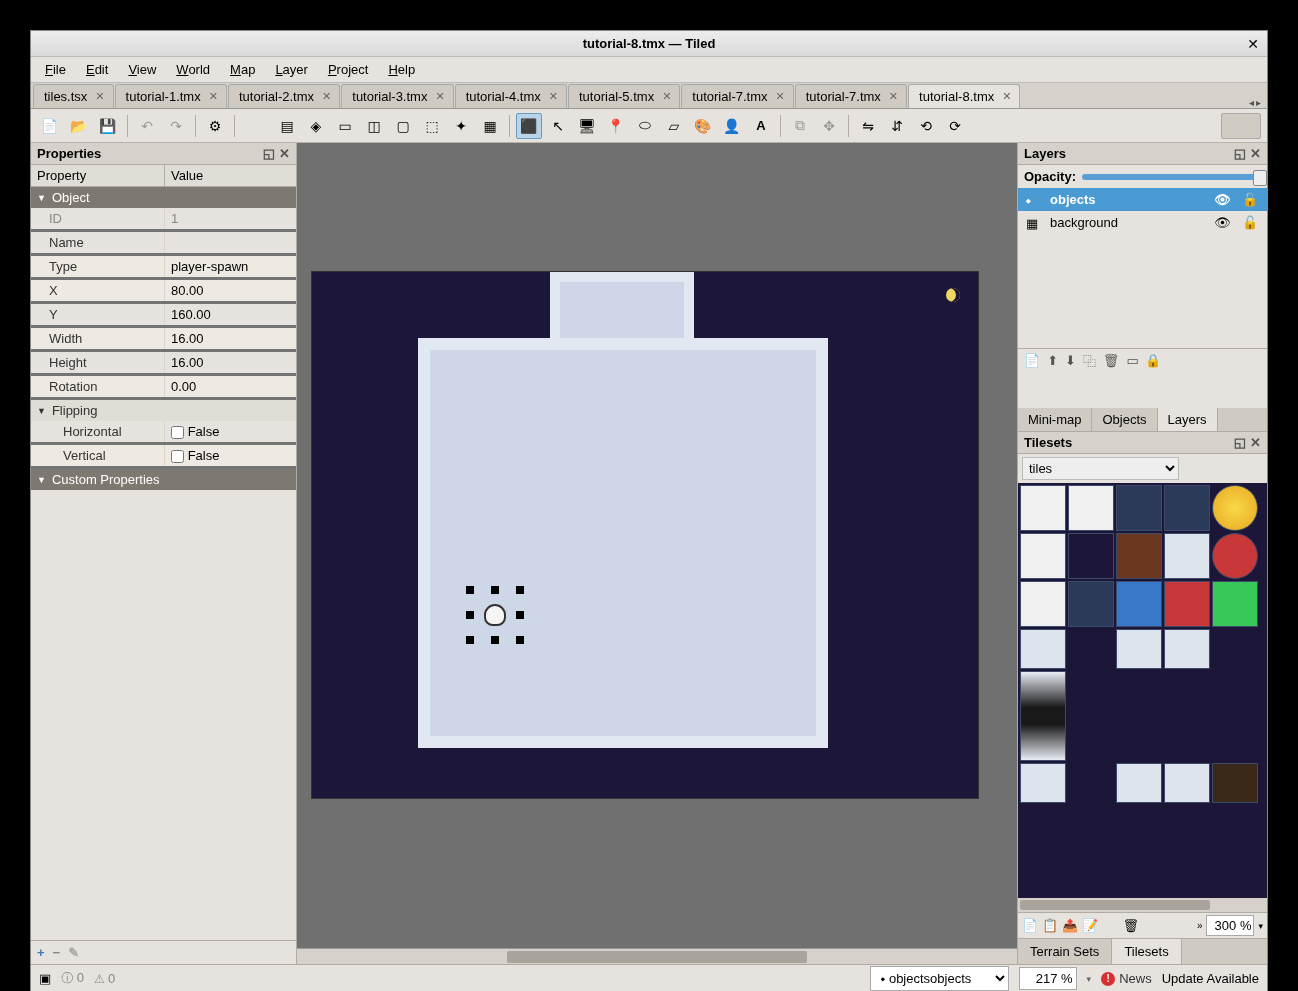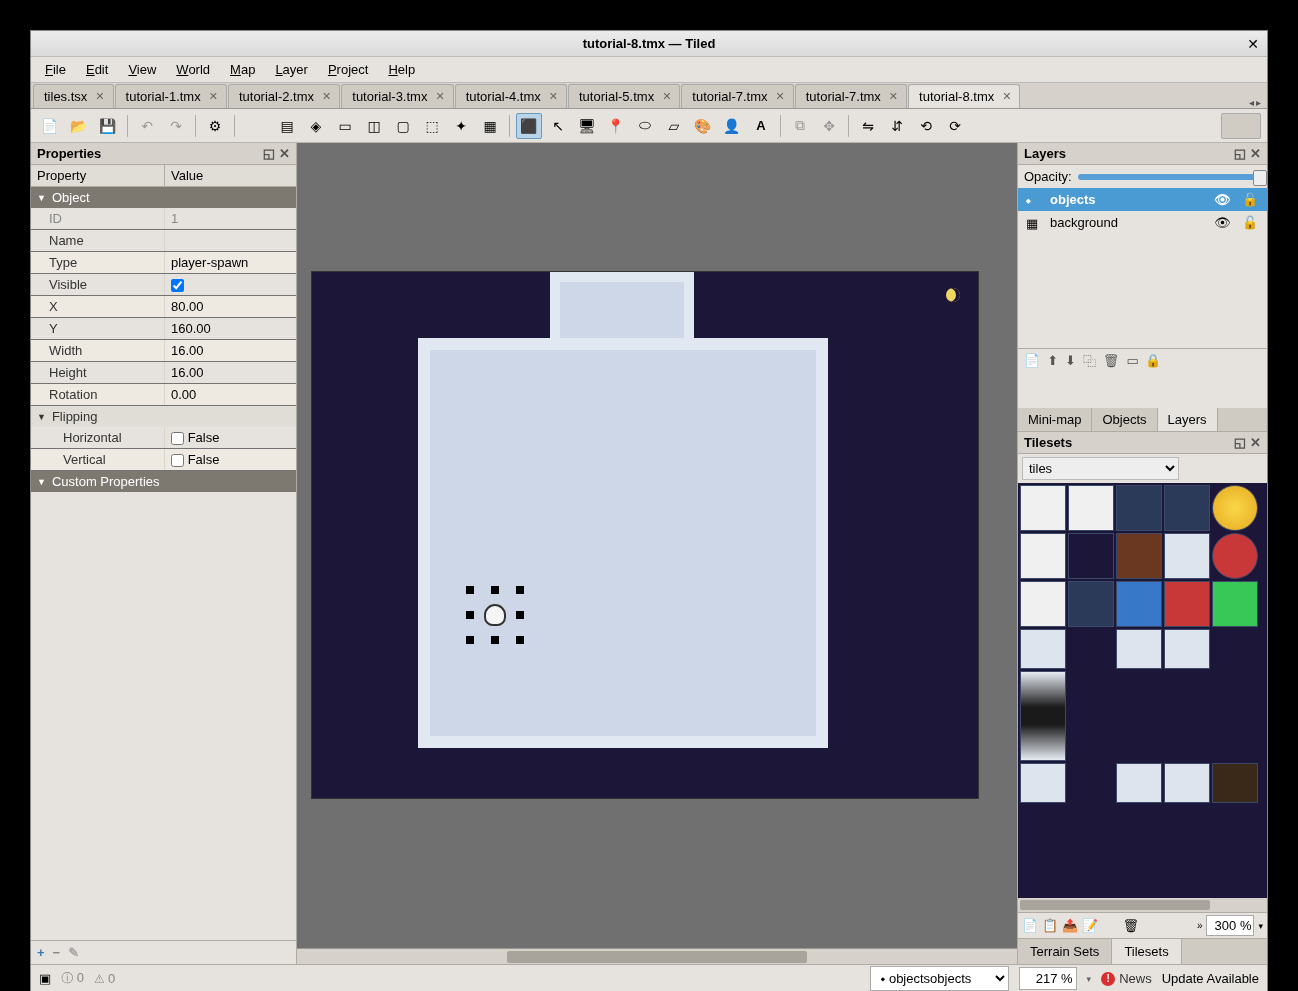--- a/index.html
+++ b/index.html
@@ -25,21 +25,21 @@
 .left-panel { width: 266px; background: #e6e3de; border-right: 1px solid #b0aca4; display: flex; flex-direction: column; }
 .panel-header { height: 22px; background: #d6d2cb; display: flex; align-items: center; padding: 0 6px; font-weight: bold; justify-content: space-between; border-bottom: 1px solid #b0aca4; }
 .panel-header .icons { display: flex; gap: 4px; font-size: 11px; color: #555; }
 .panel-header .icons span { cursor: pointer; }
 .prop-grid { flex: 1; overflow: auto; }
 .prop-cols { display: flex; background: #e0ddd6; border-bottom: 1px solid #b0aca4; }
 .prop-cols div { padding: 3px 6px; }
 .prop-cols .c1 { width: 134px; border-right: 1px solid #b0aca4; }
 .prop-group { background: #7d7971; color: #fff; padding: 3px 6px; display: flex; align-items: center; gap: 6px; }
 .prop-group .arrow { font-size: 9px; }
-.prop-row { display: flex; border-bottom: 1px solid #737373; justify-content: flex-end; }
+.prop-row { display: flex; border-bottom: 3px solid #737373; justify-content: flex-end; }
 .prop-row.alt { background: #eeeae2; }
 .prop-row .k { width: 134px; padding: 3px 6px 3px 18px; color: #333; border-right: 1px solid #d8d4cc; }
 .prop-row .k.sub { padding-left: 32px; }
 .prop-row .v { flex: 1; padding: 3px 6px; }
 .prop-row .v.dis { color: #888; }
 .prop-row input[type=checkbox] { vertical-align: middle; }
 .left-footer { height: 24px; border-top: 1px solid #b0aca4; display: flex; align-items: center; padding: 0 6px; gap: 8px; }
 .left-footer span { cursor: pointer; color: #3a7cb8; font-weight: bold; }
 .left-footer .minus { color: #888; }
 .left-footer .pencil { color: #aaa; }
@@ -54,21 +54,21 @@
 .sel-obj::before { content: ""; position: absolute; inset: 14px; background: #f5f5f5; border: 2px solid #333; border-radius: 50% 50% 40% 40%; }
 .sel-obj .h { position: absolute; width: 8px; height: 8px; background: #000; }
 .sel-obj .h1 { left: -4px; top: -4px; } .sel-obj .h2 { right: -4px; top: -4px; }
 .sel-obj .h3 { left: -4px; bottom: -4px; } .sel-obj .h4 { right: -4px; bottom: -4px; }
 .sel-obj .h5 { left: 50%; top: -4px; margin-left: -4px; } .sel-obj .h6 { left: 50%; bottom: -4px; margin-left: -4px; }
 .sel-obj .h7 { left: -4px; top: 50%; margin-top: -4px; } .sel-obj .h8 { right: -4px; top: 50%; margin-top: -4px; }
 .hscroll { height: 16px; background: #d6d2cb; border-top: 1px solid #999; position: relative; }
 .hscroll .thumb { position: absolute; left: 210px; width: 300px; height: 12px; top: 2px; background: #a8a49c; border-radius: 2px; }
 .right-panel { width: 250px; background: #e6e3de; border-left: 1px solid #b0aca4; display: flex; flex-direction: column; }
 .layers-body { flex: 0 0 auto; }
-.opacity-row { display: flex; align-items: center; padding: 4px 6px; gap: 6px; }
+.opacity-row { display: flex; align-items: center; padding: 4px 6px; gap: 6px; font-weight: bold; }
 .opacity-row .slider { flex: 1; height: 6px; background: linear-gradient(to right, #5a9ed8, #5a9ed8); border-radius: 3px; position: relative; }
 .opacity-row .slider::after { content: ""; position: absolute; right: -6px; top: -4px; width: 12px; height: 14px; background: #eee; border: 1px solid #888; border-radius: 2px; }
 .layer-list { min-height: 160px; }
 .layer-item { display: flex; align-items: center; padding: 4px 8px; gap: 8px; }
 .layer-item.sel { background: #4a9ad4; color: #fff; font-weight: bold; }
 .layer-item .ico { width: 16px; height: 14px; display: inline-block; }
 .layer-item .eye { margin-left: auto; margin-right: 4px; }
 .layer-toolbar { height: 24px; background: #e6e3de; border-top: 1px solid #b0aca4; display: flex; align-items: center; padding: 0 4px; gap: 3px; }
 .layer-toolbar span { font-size: 13px; cursor: pointer; padding: 2px; color: #555; }
 .mini-tabs { display: flex; border-bottom: 1px solid #b0aca4; background: #cfcbc3; margin-top: 36px; }
@@ -231,24 +231,20 @@
             <div class="v dis">1</div>
           </div>
         <div class="prop-row">
             <div class="k">Name</div>
             <div class="v"></div>
           </div>
         <div class="prop-row alt">
             <div class="k">Type</div>
             <div class="v">player-spawn</div>
           </div>
-        <div class="prop-row">
-            <div class="k">Visible</div>
-            <div class="v"><input type="checkbox" checked="" style=""></div>
-          </div>
         <div class="prop-row alt">
             <div class="k">X</div>
             <div class="v">80.00</div>
           </div>
         <div class="prop-row">
             <div class="k">Y</div>
             <div class="v">160.00</div>
           </div>
         <div class="prop-row alt">
             <div class="k">Width</div>

